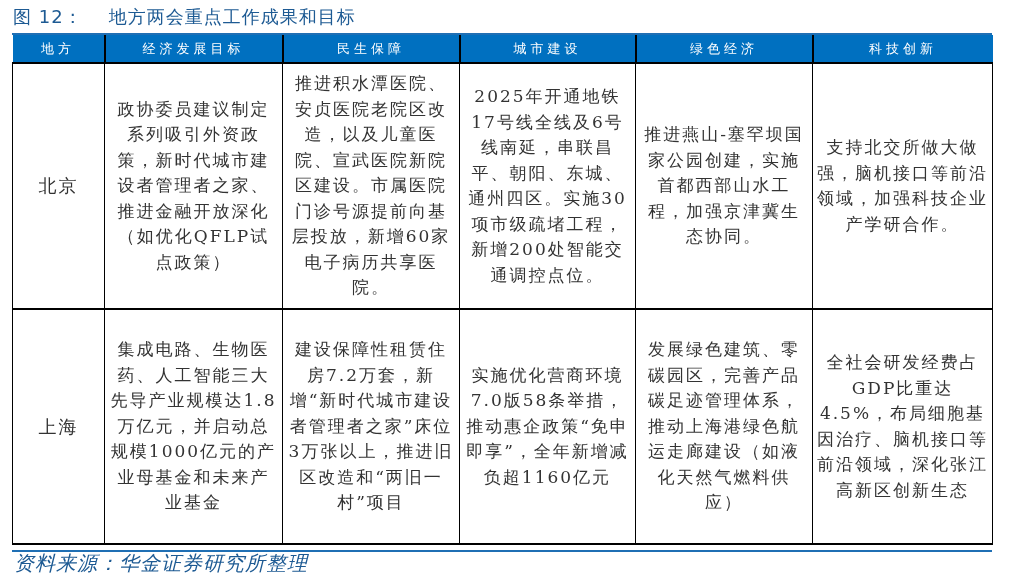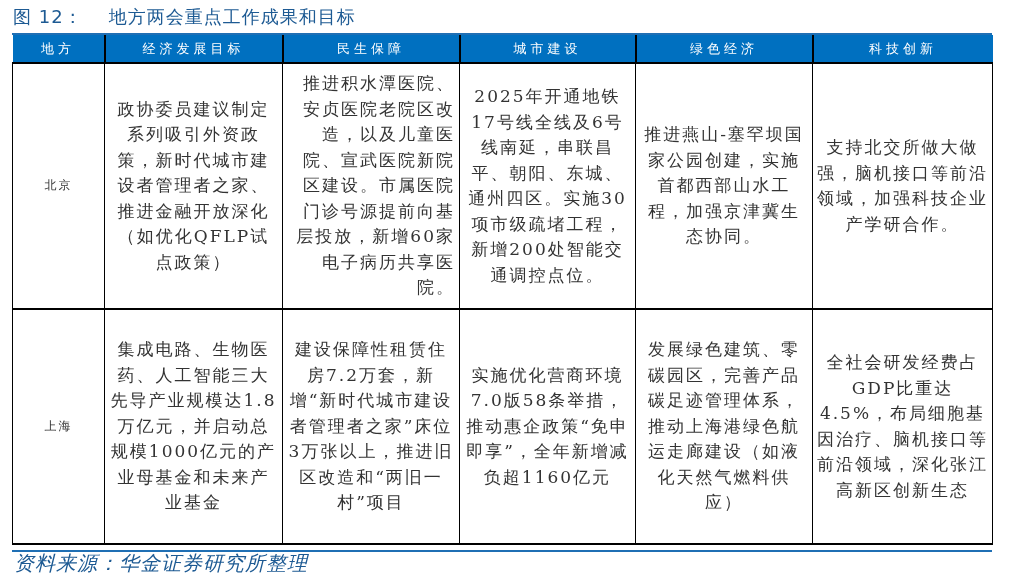--- a/index.html
+++ b/index.html
@@ -11,21 +11,21 @@
   .fig-title .num { margin-right:26px; }
   .top-rule { position:absolute; left:12px; top:33px; width:980px; height:2px; background:#1f6fb4; }
   table.main { position:absolute; left:12px; top:35px; border-collapse:collapse; table-layout:fixed; width:980px; }
   table.main th { background:#0070c0; color:#ffffff; height:27px; padding:0; font-weight:normal;
                   font-family:"DejaVu Sans","Liberation Sans",sans-serif; font-size:13px; letter-spacing:4px;
                   border-left:2px solid #000; border-right:2px solid #000; border-bottom:2px solid #000; text-align:center; }
   table.main th:first-child { border-left:none; }
   table.main th:last-child { border-right:none;margin-top:24px; }
   table.main td { border:2px solid #000; text-align:center; vertical-align:middle;
                   font-size:17px; line-height:25.5px; padding:0 4px; letter-spacing:2px; color:#333; }
-  table.main td.region { font-size:12px; letter-spacing:2px;margin-top:19px; }
+  table.main td.region { font-size:18px; letter-spacing:2px;margin-top:19px; }
   table.main tr.r1 td { height:244px; }
   table.main tr.r2 td { height:233px; }
   table.main td { border-left:1.5px solid #000; border-right:1.5px solid #000; }
   table.main td:first-child { border-left:1.5px solid #000; }
   .bottom-rule { position:absolute; left:12px; top:550px; width:980px; height:2px; background:#1f6fb4; }
   .source { position:absolute; left:14px; top:552px; height:22px; line-height:22px; font-size:20px;
             font-style:italic; color:#1d5a93; font-family:"DejaVu Sans","Liberation Sans",sans-serif; letter-spacing:1px; }
 </style>
 </head>
 <body>
@@ -51,21 +51,21 @@
       <th>民生保障</th>
       <th>城市建设</th>
       <th>绿色经济</th>
       <th>科技创新</th>
     </tr>
   </thead>
   <tbody>
     <tr class="r1">
       <td class="region">北京</td>
       <td>政协委员建议制定系列吸引外资政策，新时代城市建设者管理者之家、推进金融开放深化（如优化QFLP试点政策）</td>
-      <td style="text-align:right">推进积水潭医院、安贞医院老院区改造，以及儿童医院、宣武医院新院区建设。市属医院门诊号源提前向基层投放，新增60家电子病历共享医院。</td>
+      <td style="text-align:center">推进积水潭医院、安贞医院老院区改造，以及儿童医院、宣武医院新院区建设。市属医院门诊号源提前向基层投放，新增60家电子病历共享医院。</td>
       <td>2025年开通地铁17号线全线及6号线南延，串联昌平、朝阳、东城、通州四区。实施30项市级疏堵工程，新增200处智能交通调控点位。</td>
       <td>推进燕山-塞罕坝国家公园创建，实施首都西部山水工程，加强京津冀生态协同。</td>
       <td>支持北交所做大做强，脑机接口等前沿领域，加强科技企业产学研合作。</td>
     </tr>
     <tr class="r2">
       <td class="region">上海</td>
       <td>集成电路、生物医药、人工智能三大先导产业规模达1.8万亿元，并启动总规模1000亿元的产业母基金和未来产业基金</td>
       <td>建设保障性租赁住房7.2万套，新增“新时代城市建设者管理者之家”床位3万张以上，推进旧区改造和“两旧一村”项目</td>
       <td style="text-align:center">实施优化营商环境7.0版58条举措，推动惠企政策“免申即享”，全年新增减负超1160亿元</td>
       <td>发展绿色建筑、零碳园区，完善产品碳足迹管理体系，推动上海港绿色航运走廊建设（如液化天然气燃料供应）</td>

